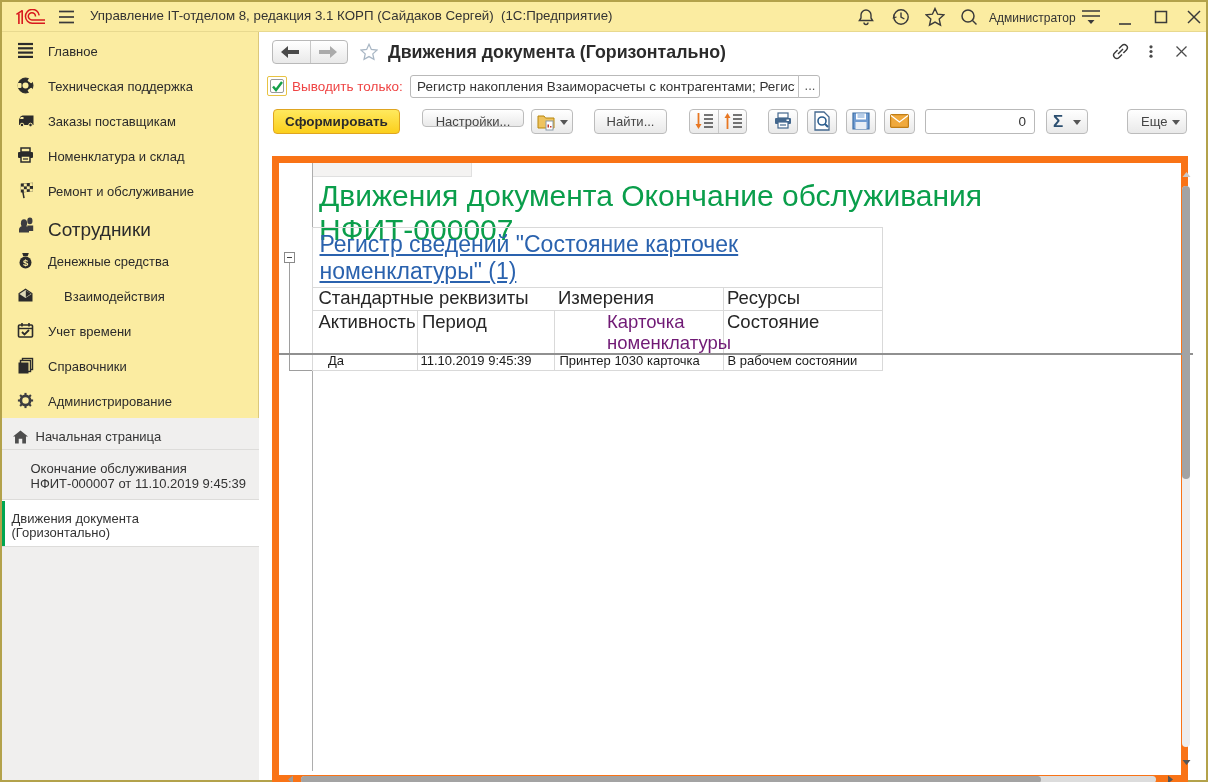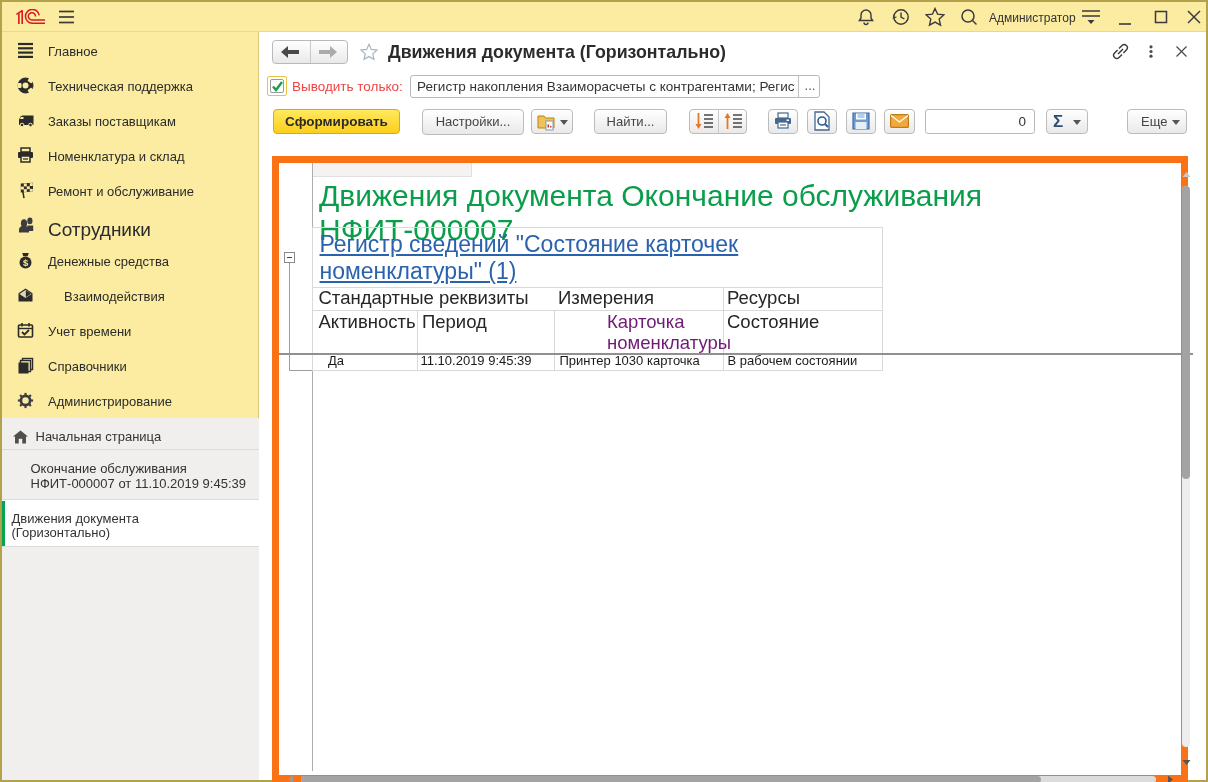--- a/index.html
+++ b/index.html
@@ -25,20 +25,21 @@
     </g>
   </svg>
 
   <svg class="abs" style="left:56.5px;top:8px;" width="15" height="14" viewBox="0 0 15 14">
     <g stroke="#3a3a3a" stroke-width="1.7">
       <line x1="0" y1="1.5" x2="15" y2="1.5"></line>
         <line x1="0" y1="7" x2="15" y2="7"></line>
         <line x1="0" y1="12.5" x2="15" y2="12.5"></line>
     </g>
   </svg>
+  <div class="abs" style="left:88px;top:5.5px;font-size:13.3px;color:#333;">Управление IT-отделом 8, редакция 3.1 КОРП (Сайдаков Сергей)&nbsp; (1С:Предприятие)</div>
 
   <svg class="abs" style="left:854px;top:5px;" width="20" height="20" viewBox="0 0 20 20">
     <g fill="none" stroke="#3a3a3a" stroke-width="1.4">
       <path d="M10 3 a5 5 0 0 1 5 5 v3 l1.6 2.5 H3.4 L5 11 V8 a5 5 0 0 1 5 -5 z"></path>
       <path d="M8 15.5 a2 2 0 0 0 4 0"></path>
     </g>
   </svg>
   <svg class="abs" style="left:888px;top:5px;" width="21" height="20" viewBox="0 0 21 20">
     <g fill="none" stroke="#3a3a3a" stroke-width="1.4">
       <circle cx="11" cy="10" r="7.2"></circle>
@@ -230,21 +231,21 @@
     <path d="M2 6.5 L5 10 L11 2" fill="none" stroke="#15a049" stroke-width="2.4"></path>
   </svg>
 </div>
 <div class="abs" style="left:292px;top:79px;font-size:13.5px;color:#ef4444;">Выводить только:</div>
 <div class="abs" style="left:410px;top:75px;width:410px;height:23px;border:1px solid #b9b9b9;border-radius:3px;background:#fff;"></div>
 <div class="abs" style="left:798px;top:75px;width:1px;height:23px;background:#c0c0c0;"></div>
 <div class="abs" style="left:417px;top:79px;width:378px;height:16px;overflow:hidden;font-size:13.5px;color:#333;white-space:nowrap;">Регистр накопления Взаиморасчеты с контрагентами; Регистр н</div>
 <div class="abs" style="left:800px;top:78px;width:20px;font-size:13px;color:#555;text-align:center;">...</div>
 
 <div class="abs" style="left:273px;top:109px;width:127px;height:25px;background:linear-gradient(#ffe95e,#fbcf1c);border:1px solid #dfa521;border-radius:4px;text-align:center;font-size:13.5px;font-weight:bold;color:#2b2b2b;line-height:23px;">Сформировать</div>
-<div class="abs" style="left:422px;top:109px;width:102px;height:26px;background:linear-gradient(#ffffff,#e9e9e9);border:1px solid #bcbcbc;border-radius:4px;text-align:center;font-size:13px;color:#444;line-height:23px;">Настройки...</div>
+<div class="abs" style="left:422px;top:109px;width:102px;height:18px;background:linear-gradient(#ffffff,#e9e9e9);border:1px solid #bcbcbc;border-radius:4px;text-align:center;font-size:13px;color:#444;line-height:23px;">Настройки...</div>
 <div class="abs" style="left:531px;top:109px;width:42px;height:25px;background:linear-gradient(#ffffff,#e9e9e9);border:1px solid #bcbcbc;border-radius:4px;">
   <svg class="abs" style="left:5px;top:3px;" width="18" height="18" viewBox="0 0 18 18">
     <path d="M1 3 h6 l1.5 2 H17 v10 H1 Z" fill="#eec35f" stroke="#b8860b" stroke-width="1"></path>
     <rect x="9" y="8" width="7" height="9" fill="#fff" stroke="#8a9aa8" stroke-width="1"></rect>
     <path d="M10.5 14.5 v-3 h1.5 v3 Z M13 14.5 v-1.5 h1.5 v1.5 Z" fill="#c0392b"></path>
   </svg>
   <svg class="abs" style="left:28px;top:10px;" width="8" height="5" viewBox="0 0 8 5">
       <path d="M0 0 L8 0 L4 5 Z" fill="#555"></path>
     </svg>
 </div>

